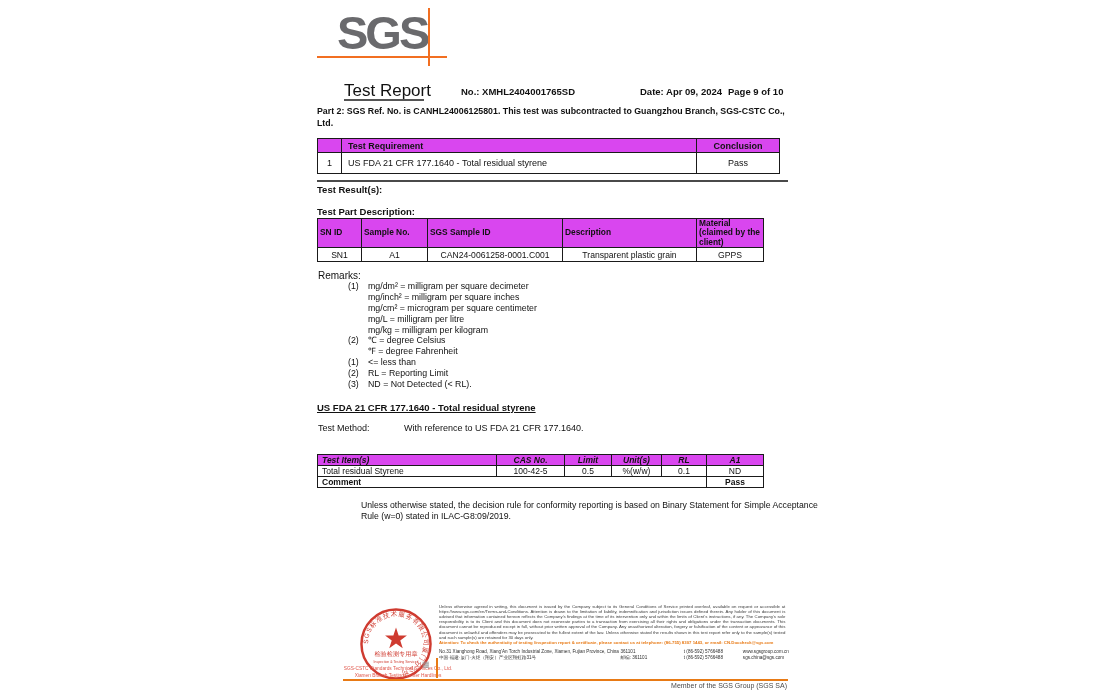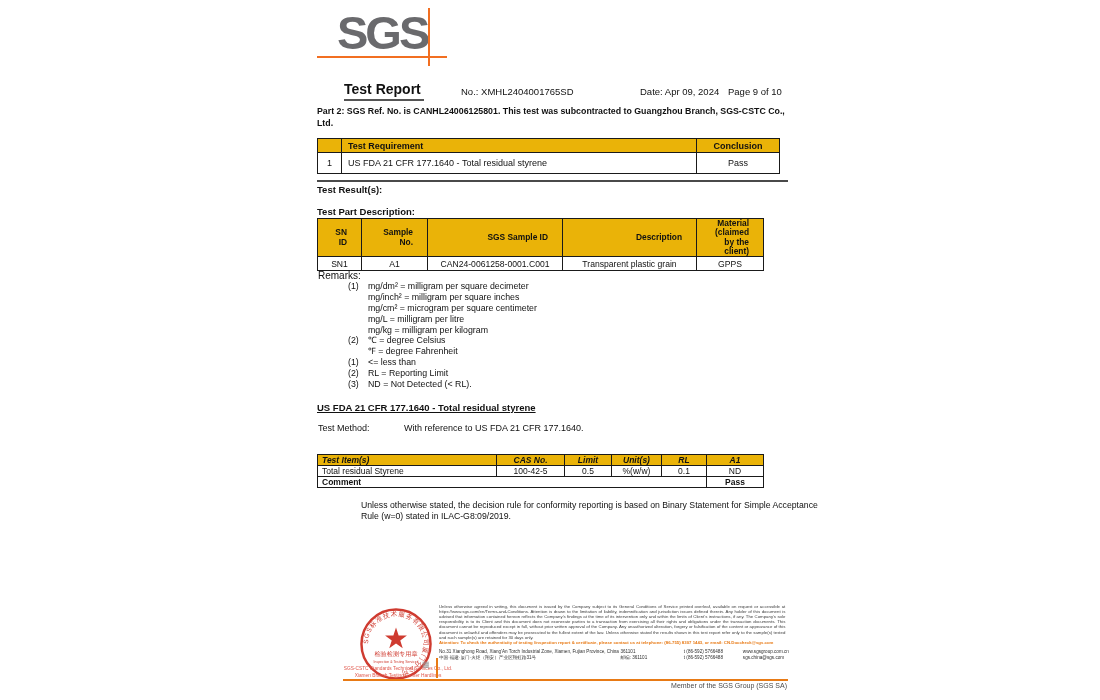--- a/index.html
+++ b/index.html
@@ -9,51 +9,51 @@
   #doc { position:absolute; left:317px; top:0; width:472px; height:700px; }
 
   .abs { position:absolute; }
 
   
   .logo-text { left:20px; top:5px; font-size:47px; font-weight:bold; color:#6a6a6d; letter-spacing:-3px; }
   .logo-hline { left:0px; top:56px; width:130px; height:2px; background:#f26f21; }
   .logo-vline { left:111px; top:8px; width:2px; height:58px; background:#f26f21; }
 
   
-  .title { left:27px; top:81px; font-size:14px; font-weight:bold; }
+  .title { left:27px; top:81px; font-size:17px; font-weight:normal; }
   .title-rule { left:27px; top:99px; width:80px; height:1.5px; background:#555; }
-  .hmeta { top:86px; font-size:9.5px; font-weight:normal; }
+  .hmeta { top:86px; font-size:9.5px; font-weight:bold; }
   .h-no   { left:144px; }
   .h-date { left:323px; }
   .h-page { left:411px; }
 
   
   .part2 { left:0px; top:106px; width:472px; font-size:8.8px; font-weight:bold; line-height:11.5px; }
 
   
   table { border-collapse:collapse; table-layout:fixed; }
   th, td { border:1px solid #1a1a1a; overflow:hidden; }
-  thead th { background:#eab308; font-weight:bold; }
+  thead th { background:#d946ef; font-weight:bold; }
 
   .t1 { left:0px; top:138px; width:462px; border:1.5px solid #1a1a1a; font-size:9px; }
   .t1 thead th { height:14px; }
   .t1 tbody td { height:21px; }
   .t1 .c-idx { text-align:center; }
   .t1 .c-req-h { text-align:left; padding-left:6px; }
   .t1 .c-req { text-align:left; padding-left:6px; }
   .t1 .c-con { text-align:center; }
 
   .sep-rule { left:0px; top:180px; width:471px; height:2px; background:#4a4a4a; }
 
   .sec-label { font-size:9.5px; font-weight:bold; }
   .lbl-results { left:0px; top:184px; }
   .lbl-desc { left:0px; top:206px; }
 
   .t2 { left:0px; top:218px; width:446px; border:1.5px solid #1a1a1a; font-size:8.6px; }
-  .t2 th { height:29px; text-align:right; font-size:8.4px; line-height:9.3px; padding:0 14px; vertical-align:middle; }
+  .t2 th { height:29px; text-align:left; font-size:8.4px; line-height:9.3px; padding:0 2px; vertical-align:middle; }
   .t2 td { height:14px; text-align:center; }
 
   
   .lbl-remarks { left:1px; top:270px; font-size:10px; font-weight:normal; }
   .remarks { left:31px; top:281px; width:440px; font-size:8.8px; }
   .remark-row { display:flex; height:10.9px; line-height:10.9px; }
   .remark-num { width:20px; flex:0 0 20px; }
   .remark-text { flex:1; }
 
   

